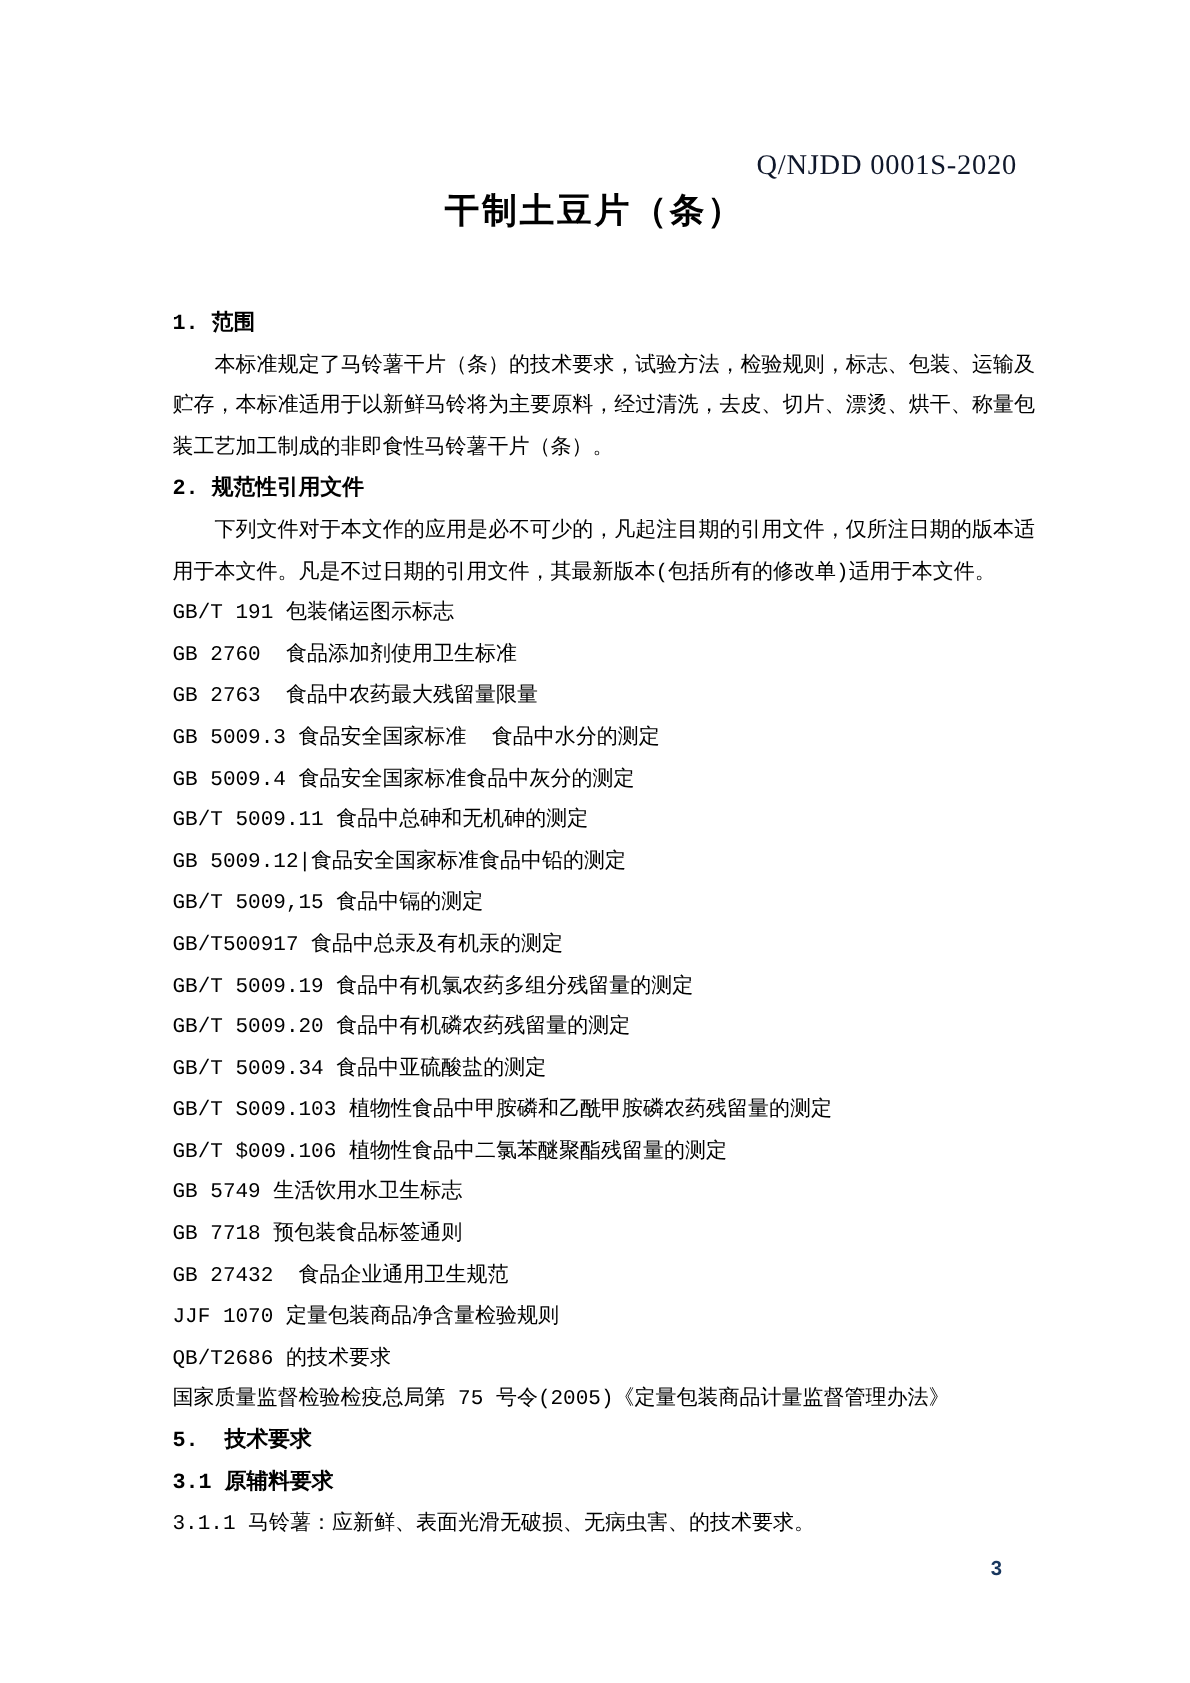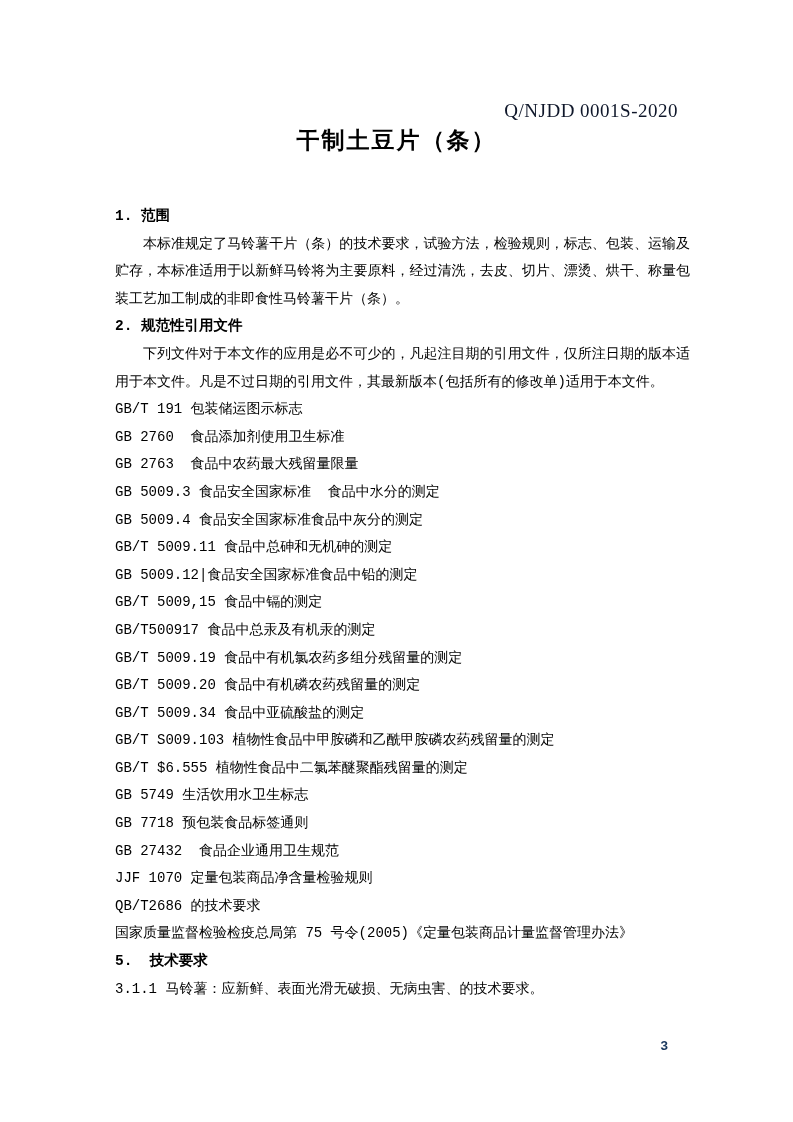--- a/index.html
+++ b/index.html
@@ -87,26 +87,27 @@
       <div class="line ref">GB 5009.3 食品安全国家标准  食品中水分的测定</div>
       <div class="line ref">GB 5009.4 食品安全国家标准食品中灰分的测定</div>
       <div class="line ref">GB/T 5009.11 食品中总砷和无机砷的测定</div>
       <div class="line ref">GB 5009.12|食品安全国家标准食品中铅的测定</div>
       <div class="line ref">GB/T 5009,15 食品中镉的测定</div>
       <div class="line ref">GB/T500917 食品中总汞及有机汞的测定</div>
       <div class="line ref">GB/T 5009.19 食品中有机氯农药多组分残留量的测定</div>
       <div class="line ref">GB/T 5009.20 食品中有机磷农药残留量的测定</div>
       <div class="line ref">GB/T 5009.34 食品中亚硫酸盐的测定</div>
       <div class="line ref">GB/T S009.103 植物性食品中甲胺磷和乙酰甲胺磷农药残留量的测定</div>
-      <div class="line ref">GB/T $6.555 植物性食品中二氯苯醚聚酯残留量的测定</div>
+      <div class="line ref">GB/T $009.106 植物性食品中二氯苯醚聚酯残留量的测定</div>
       <div class="line ref">GB 5749 生活饮用水卫生标志</div>
       <div class="line ref">GB 7718 预包装食品标签通则</div>
       <div class="line ref">GB 27432  食品企业通用卫生规范</div>
       <div class="line ref">JJF 1070 定量包装商品净含量检验规则</div>
       <div class="line ref">QB/T2686 的技术要求</div>
       <div class="line ref">国家质量监督检验检疫总局第 75 号令(2005)《定量包装商品计量监督管理办法》</div>
       <div class="line heading">5.  技术要求</div>
+      <div class="line heading">3.1 原辅料要求</div>
       <div class="line ref">3.1.1 马铃薯：应新鲜、表面光滑无破损、无病虫害、的技术要求。</div>
     </div>
 
   <div class="page-number" style="color: rgb(23, 54, 93);">3</div>
 
 </div>
 
 </body></html>

